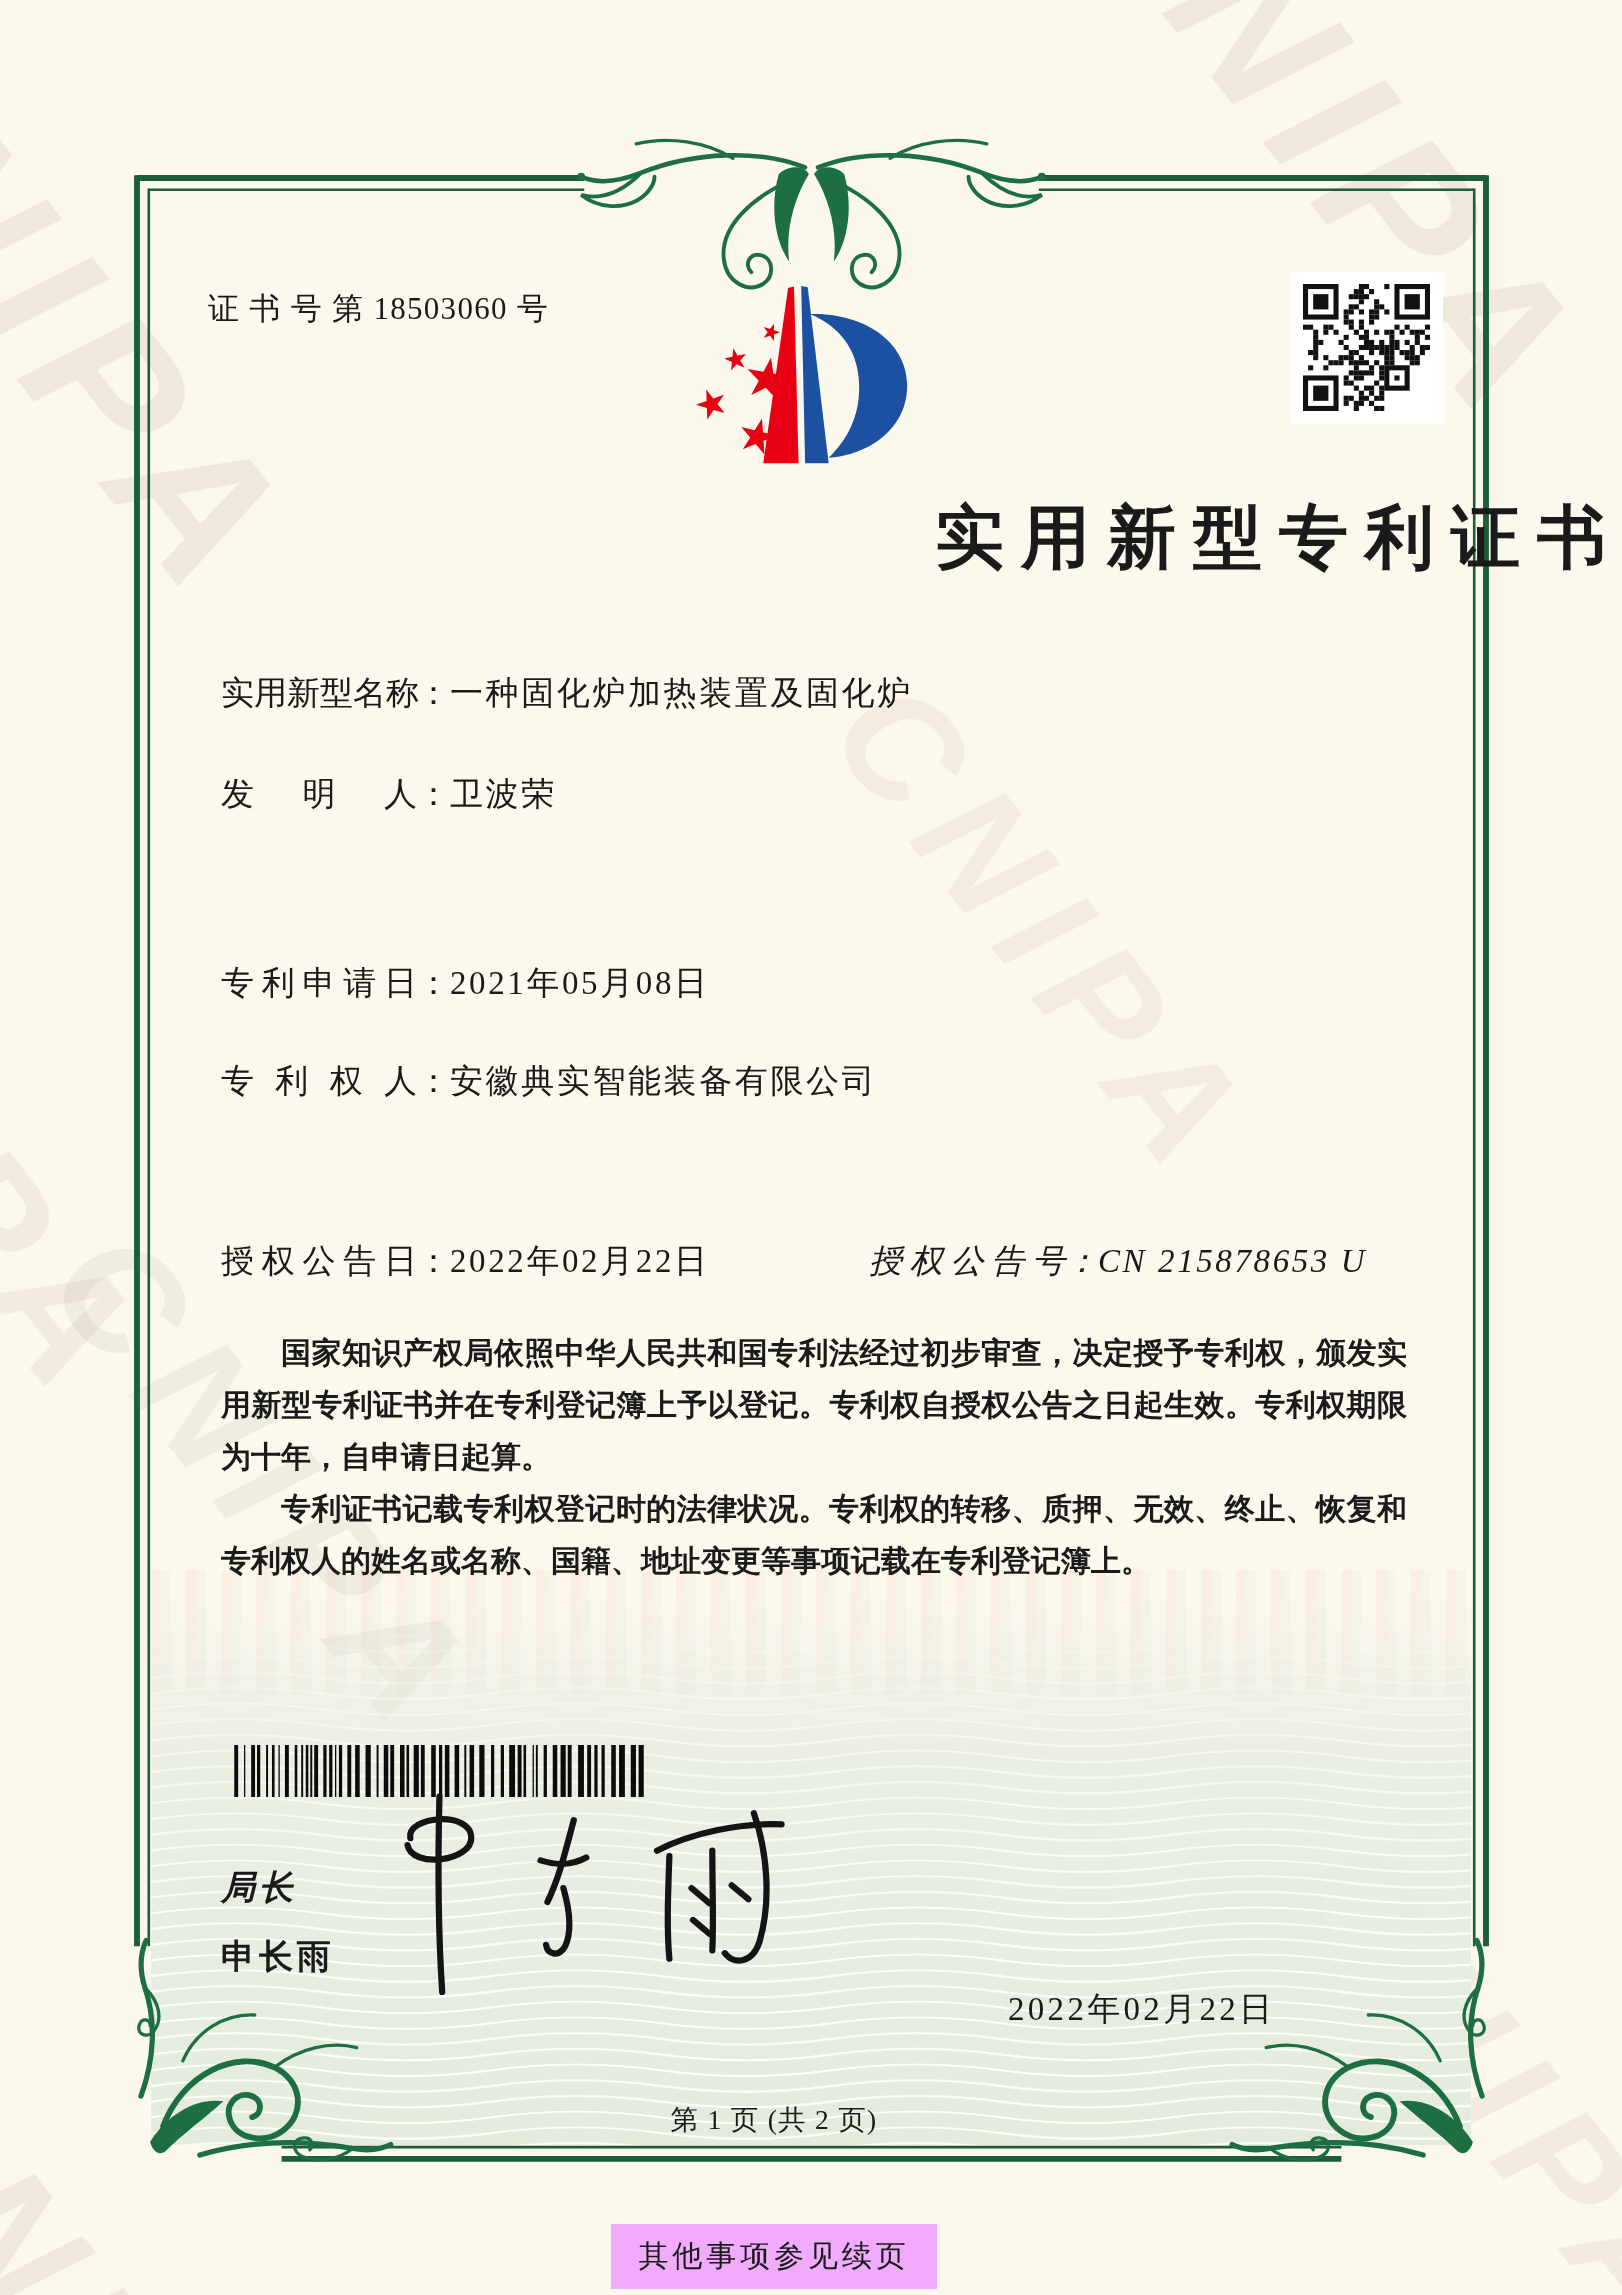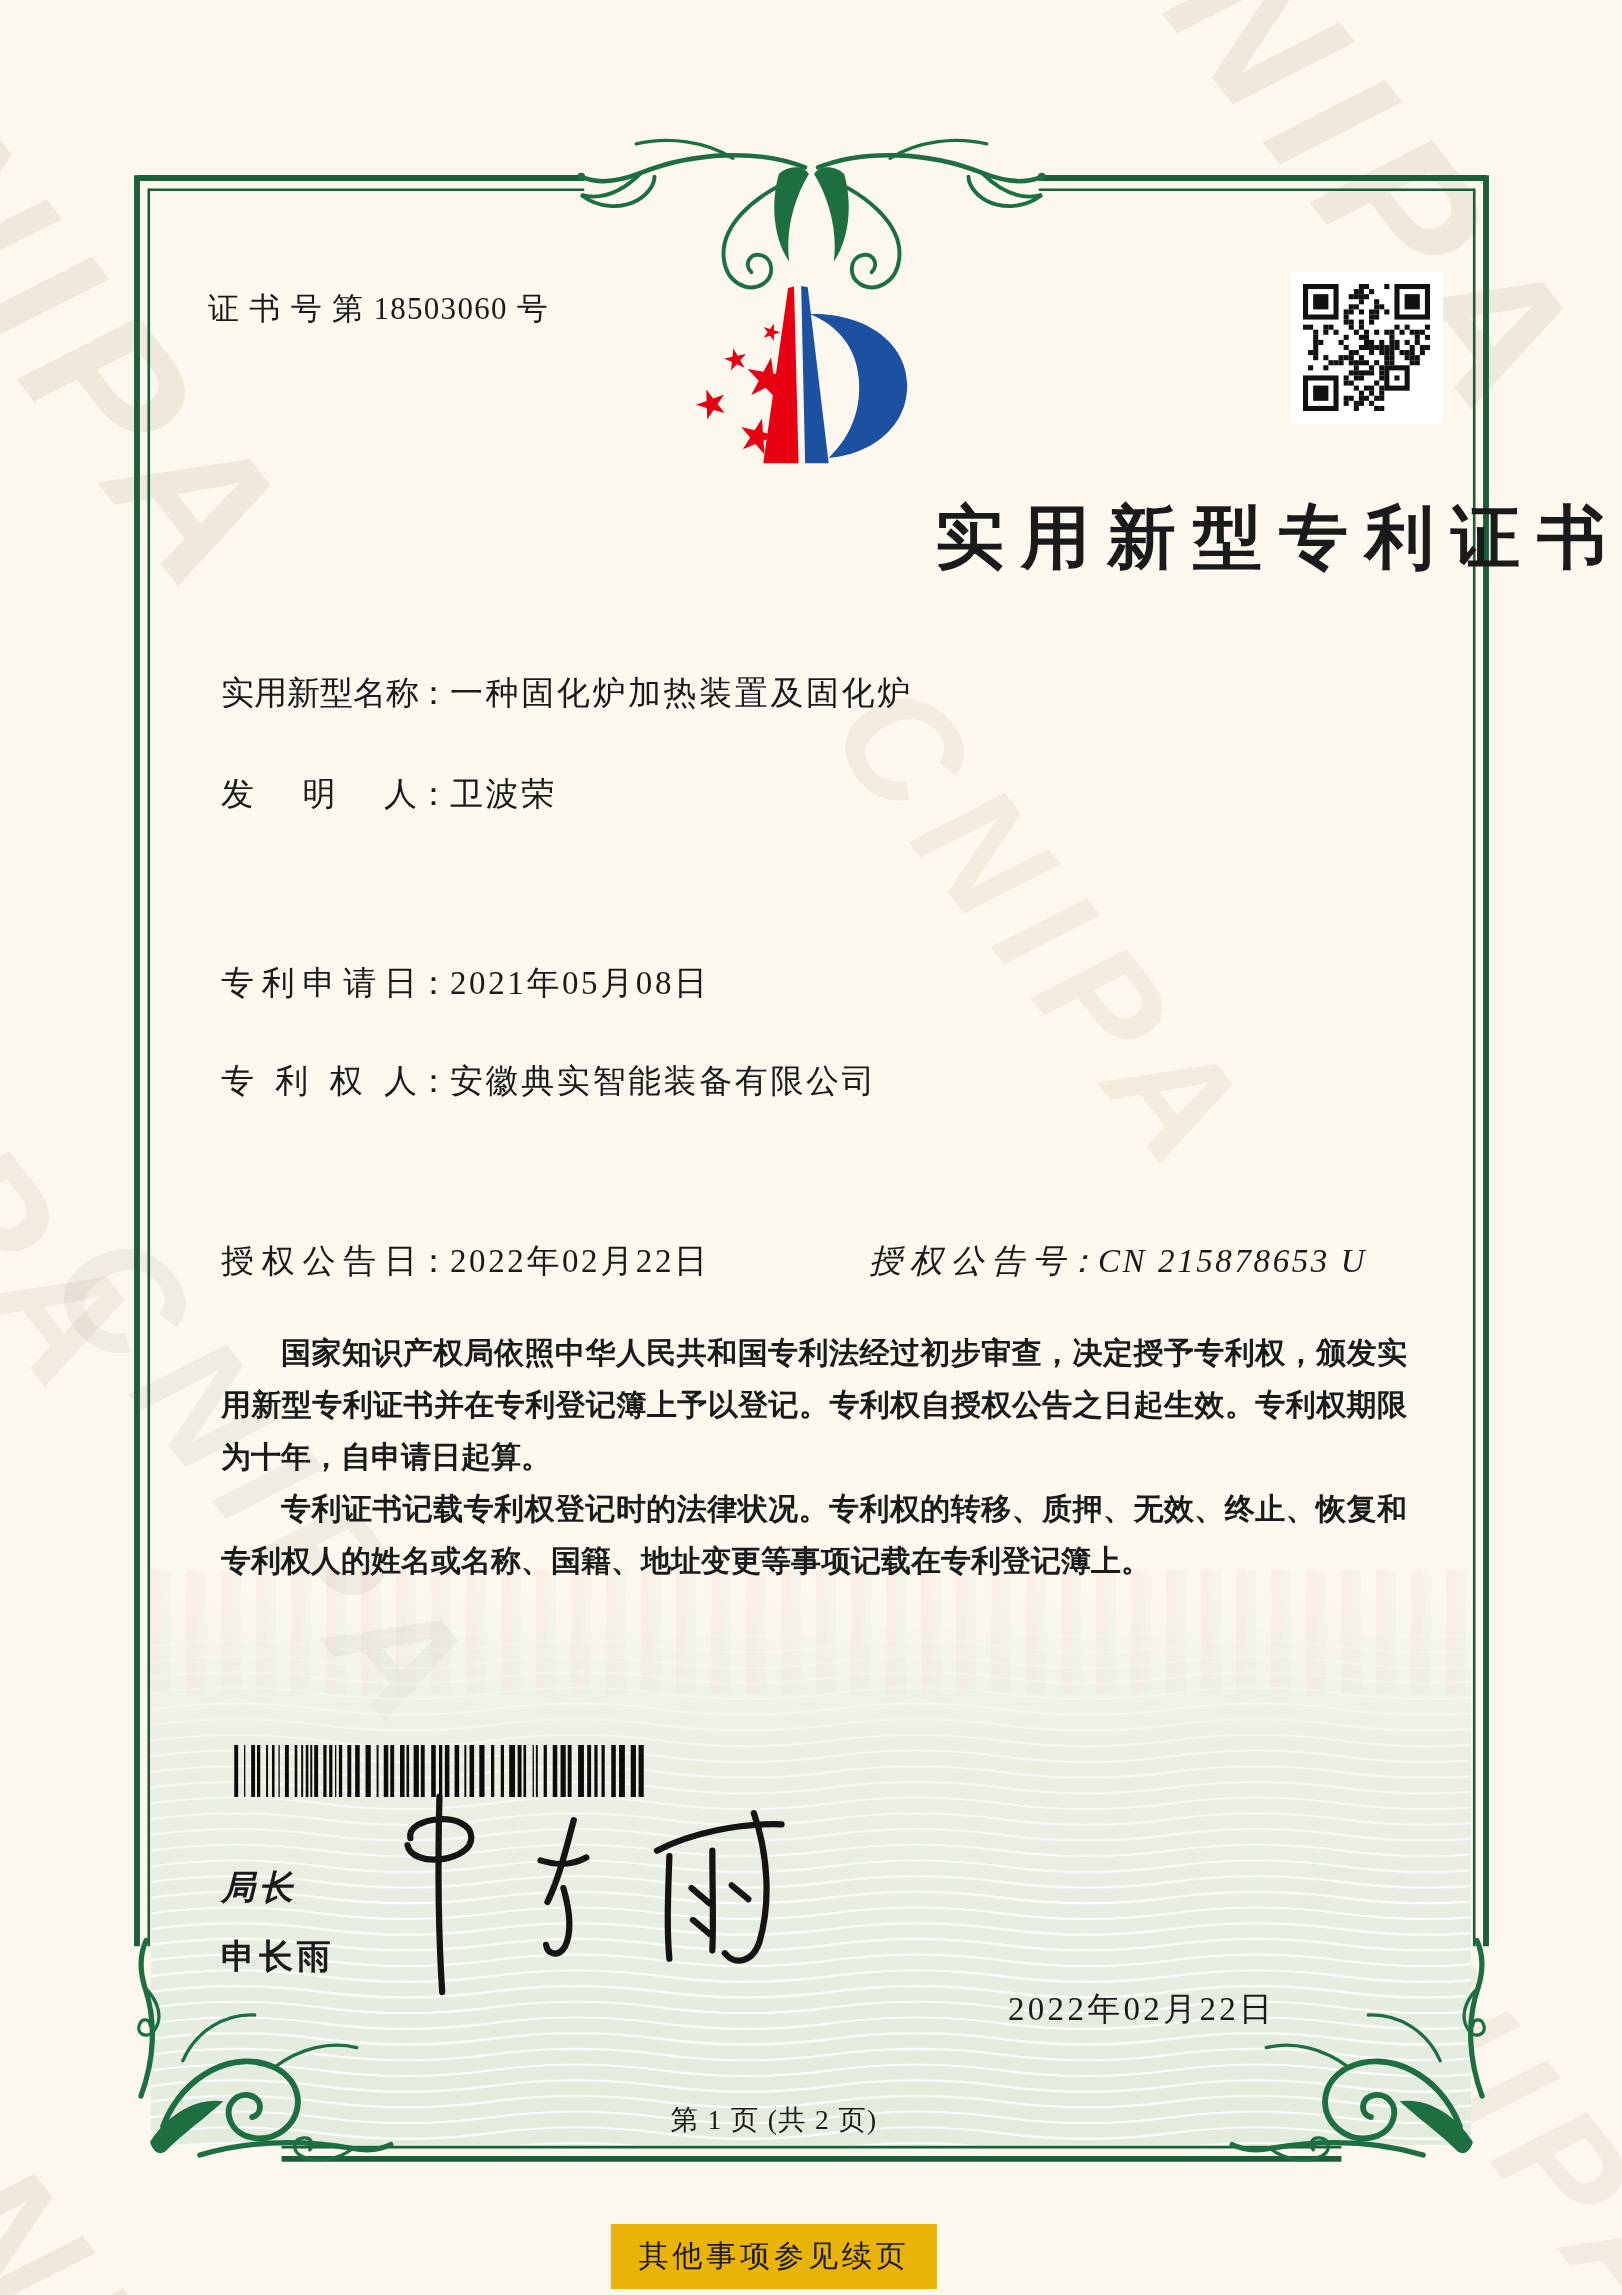--- a/index.html
+++ b/index.html
@@ -68,21 +68,21 @@
   }
   .body-text p{margin:0;text-indent:2em;font-weight:bold;}
   .barcode{position:absolute;left:233px;top:1745px;}
   .signer-title{position:absolute;left:221px;top:1865px;font-size:34px;font-weight:600;letter-spacing:3.9px;font-style:italic;}
   .signer-name{position:absolute;left:221px;top:1934px;font-size:34px;font-weight:600;letter-spacing:3.9px;}
   .signature{position:absolute;left:366px;top:1784px;}
   .issue-date{position:absolute;left:1008px;top:1987px;font-size:33px;letter-spacing:3.3px;}
   .page-ind{position:absolute;left:774px;top:2102px;transform:translateX(-50%);font-size:27.5px;letter-spacing:1.3px;}
   .footer-note{
     position:absolute;left:774px;top:2224px;transform:translateX(-50%);
-    background:#eab308;padding:11.8px 27.5px;font-size:30px;letter-spacing:3.9px;white-space:nowrap;
+    background:#f0abfc;padding:11.8px 27.5px;font-size:30px;letter-spacing:3.9px;white-space:nowrap;
   }
 </style>
 </head>
 <body>
 
 <div class="page">
 
   <div class="wm wm1">CNIPA</div>
   <div class="wm wm2">CNIPA</div>
   <div class="wm wm3">CNIPA</div>

